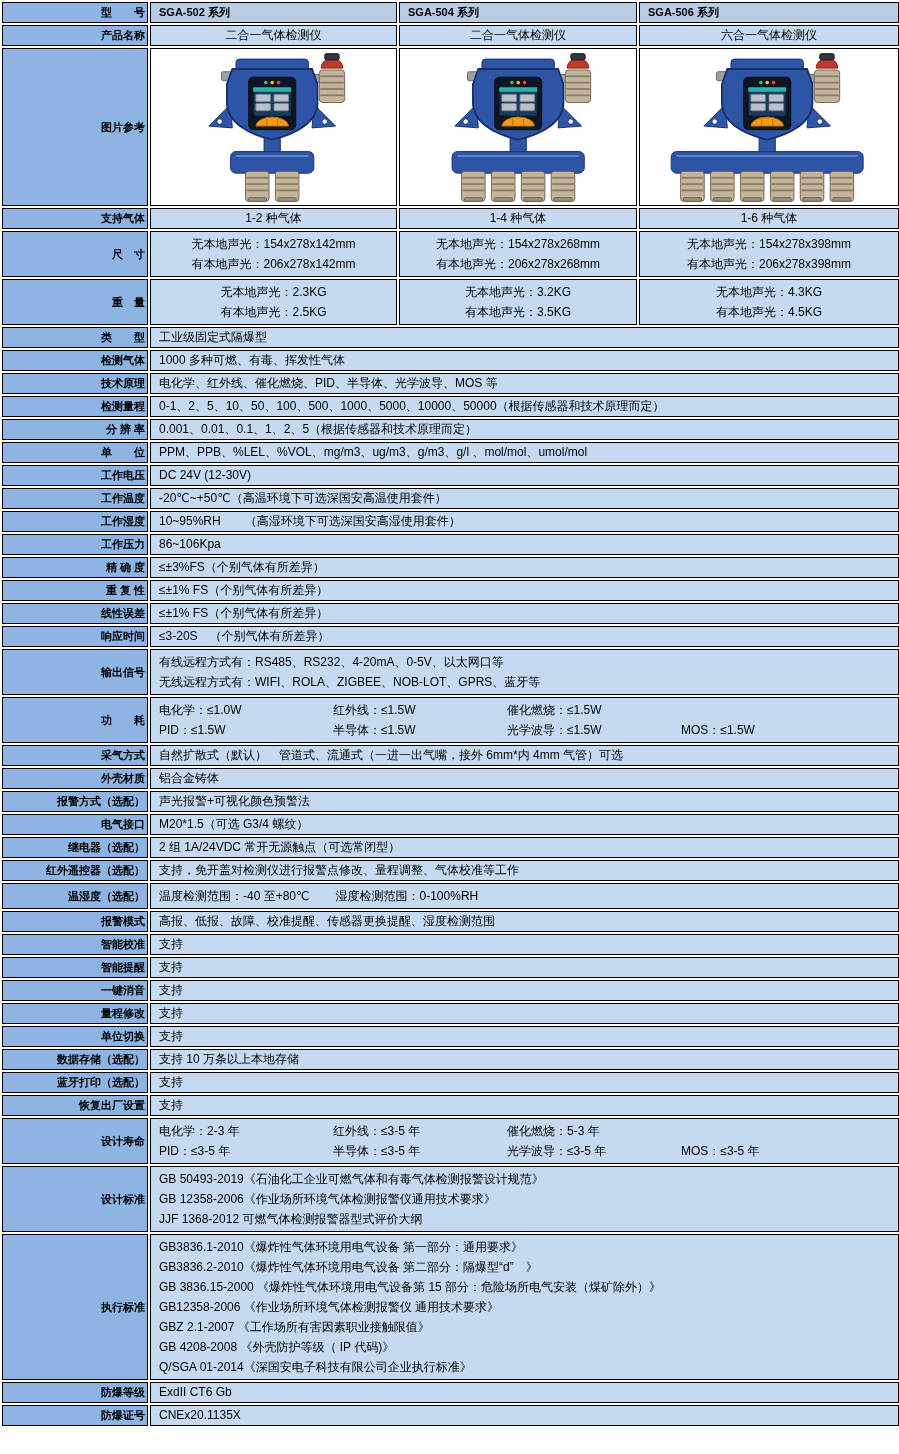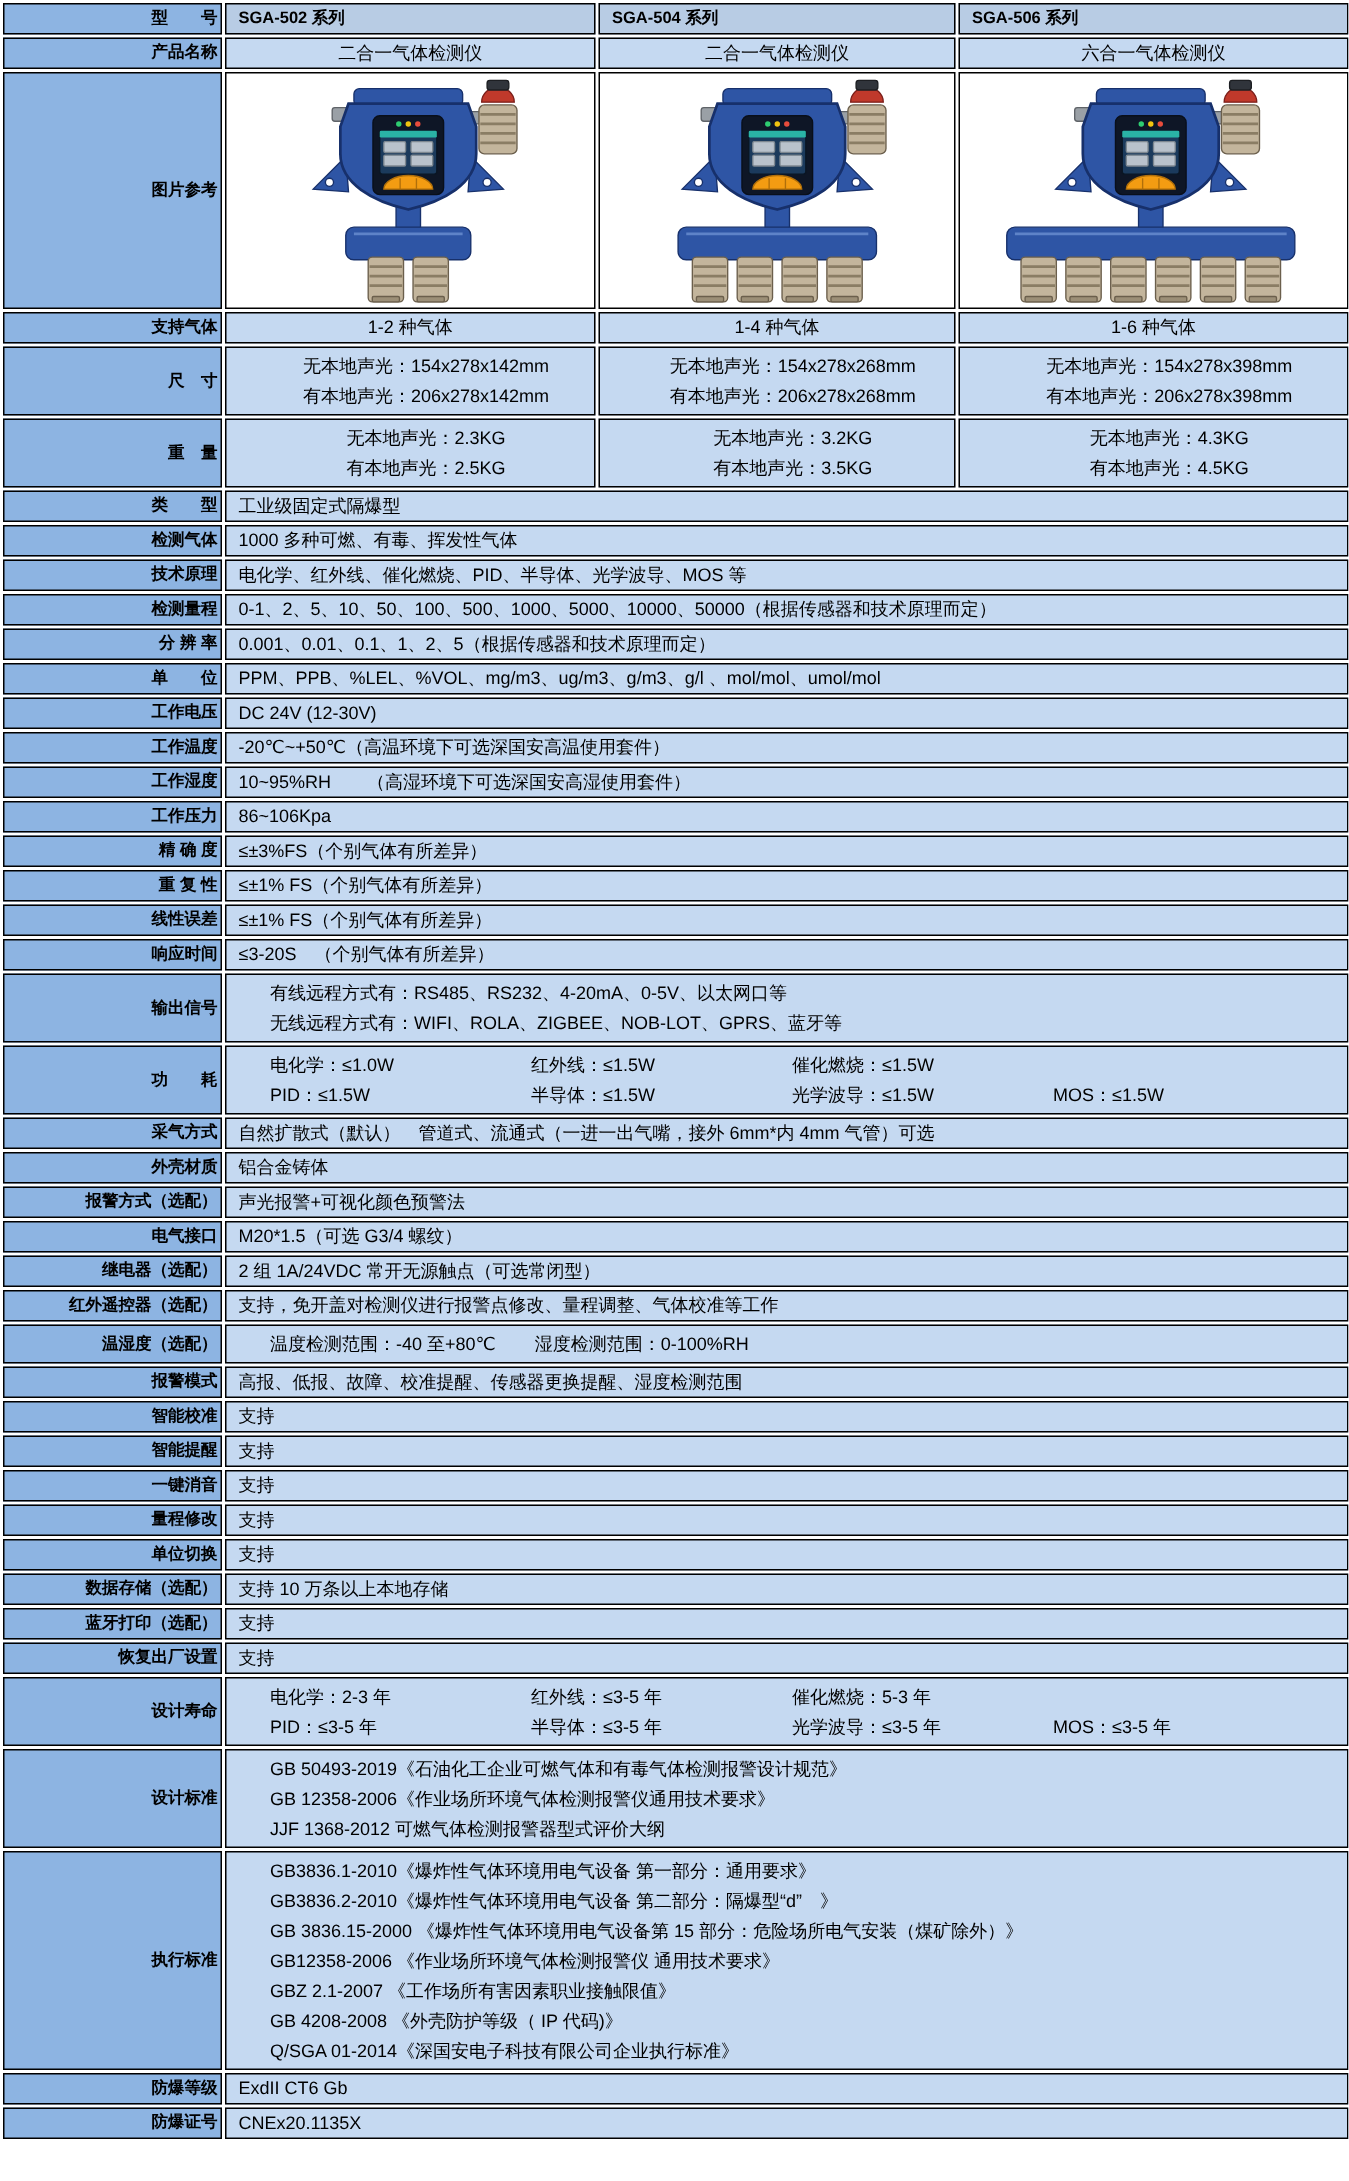--- a/index.html
+++ b/index.html
@@ -9,21 +9,21 @@
   *{box-sizing:border-box;}
   html,body{margin:0;padding:0;background:var(--page-bg);}
   body{font-family:"Liberation Sans","DejaVu Sans",sans-serif;color:#000;width:899px;}
   table.spec{width:899px;table-layout:fixed;border-collapse:separate;border-spacing:2px;background:var(--page-bg);}
   td{border:1px solid var(--border);padding:2px 8px;font-size:12px;line-height:15px;vertical-align:middle;overflow:hidden;}
   td.lbl{background:var(--label-bg);font-weight:bold;text-align:right;font-size:11px;padding:2px 2px;}
   td.hdr{background:var(--header-bg);font-weight:bold;text-align:left;font-size:11px;}
   td.val{background:var(--cell-bg);}
   td.c{text-align:center;}
   td.imgcell{background:#fff;height:158px;padding:0;}
-  .line{line-height:20px;white-space:nowrap;margin-left:21px;}
+  .line{line-height:20px;white-space:nowrap;}
   .seg{display:inline-block;min-width:148px;margin-right:26px;line-height:20px;}
   .devimg{width:240px;height:154px;margin:0 auto;}
   .devimg svg{display:block;}
 </style>
 </head>
 <body>
 
 <table class="spec">
   <colgroup>
     <col style="width:146px">

